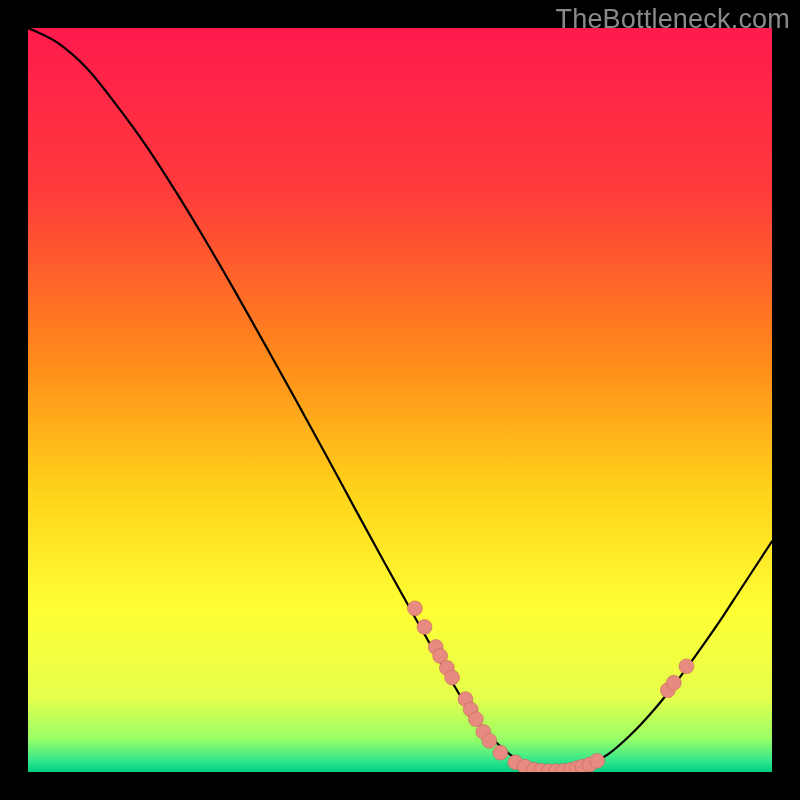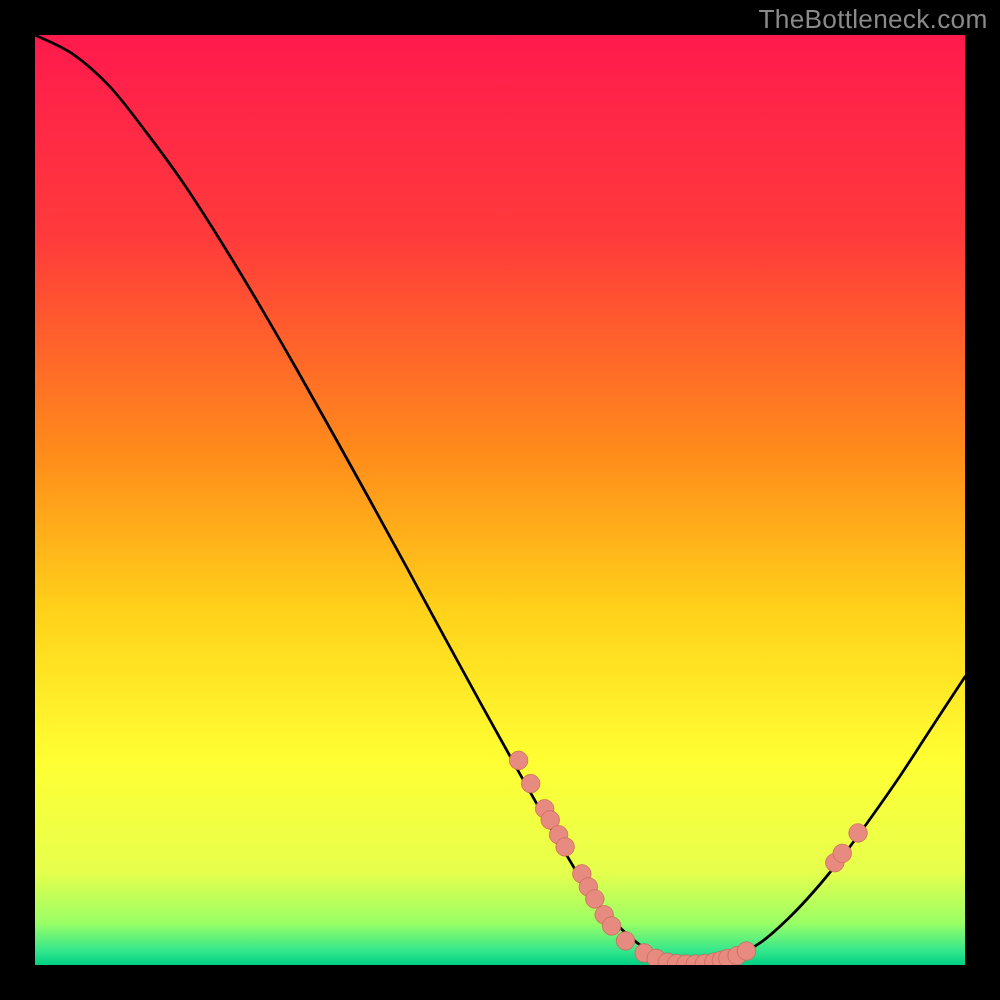--- a/index.html
+++ b/index.html
@@ -17,21 +17,21 @@
     top: 0;
     width: 800px;
     height: 800px;
     background: #000;
   }
   .watermark {
     position: absolute;
     top: 4px;
     right: 10px;
     color: #8a8a8a;
-    font-size: 21px;
+    font-size: 27px;
     font-weight: 500;
     letter-spacing: 0.2px;
   }
   .plot {
     position: absolute;
     left: 28px;
     top: 28px;
     width: 744px;
     height: 744px;
   }

